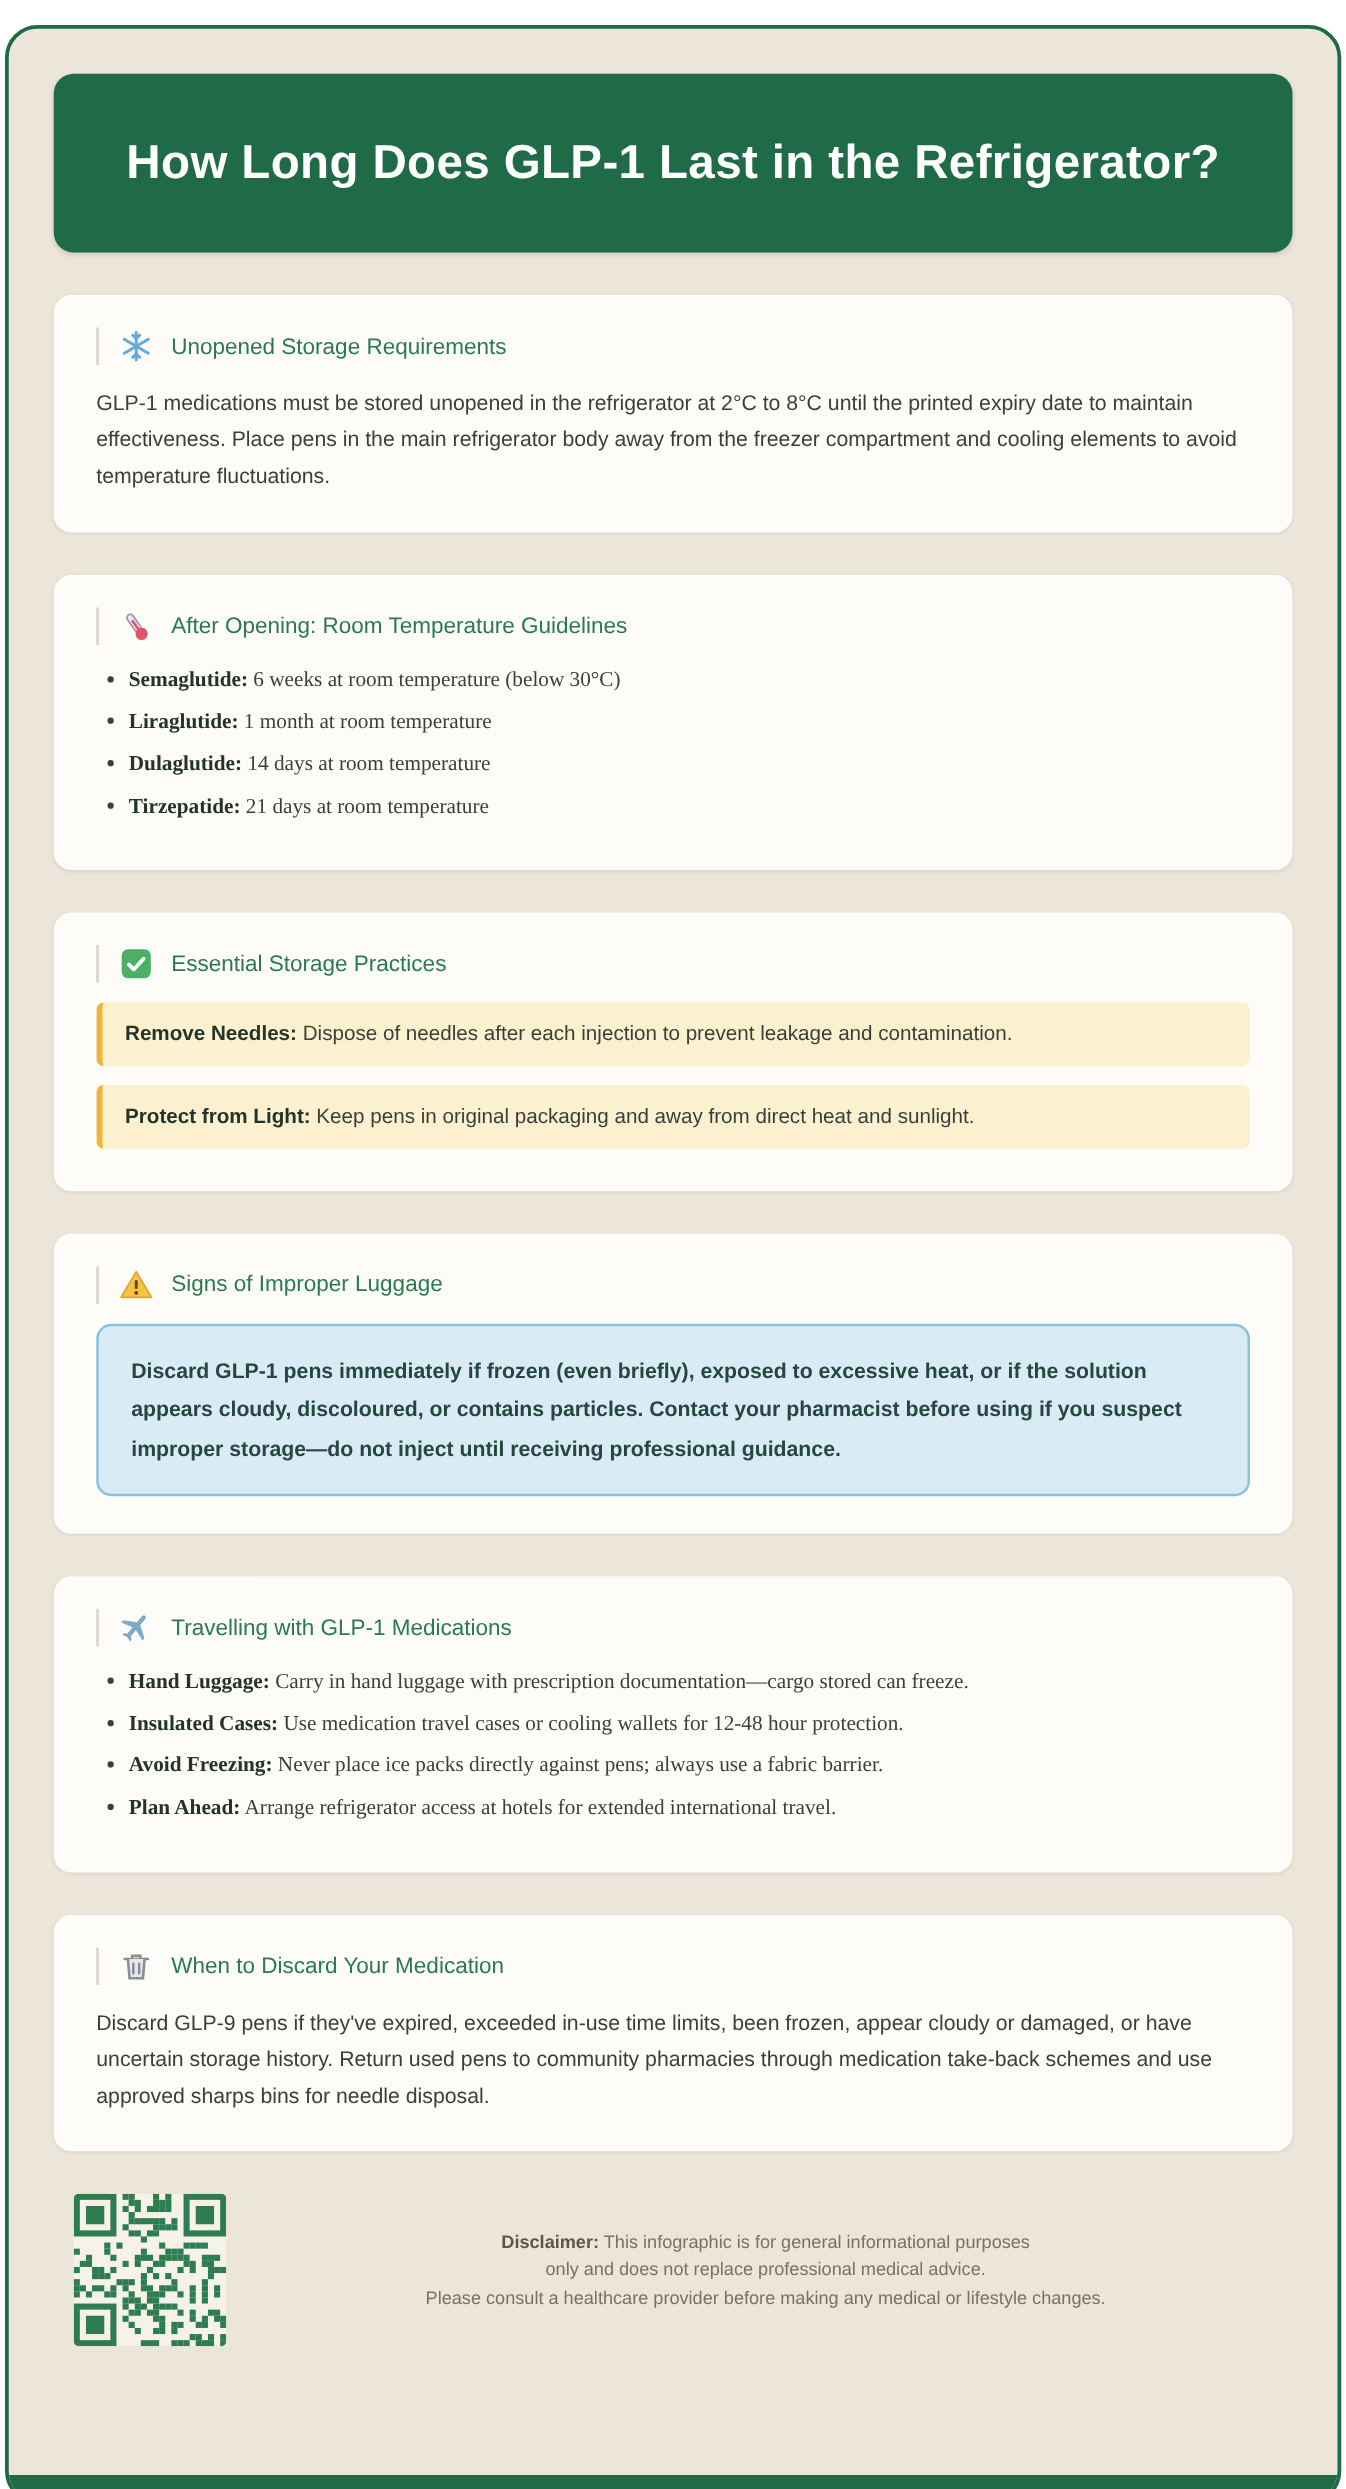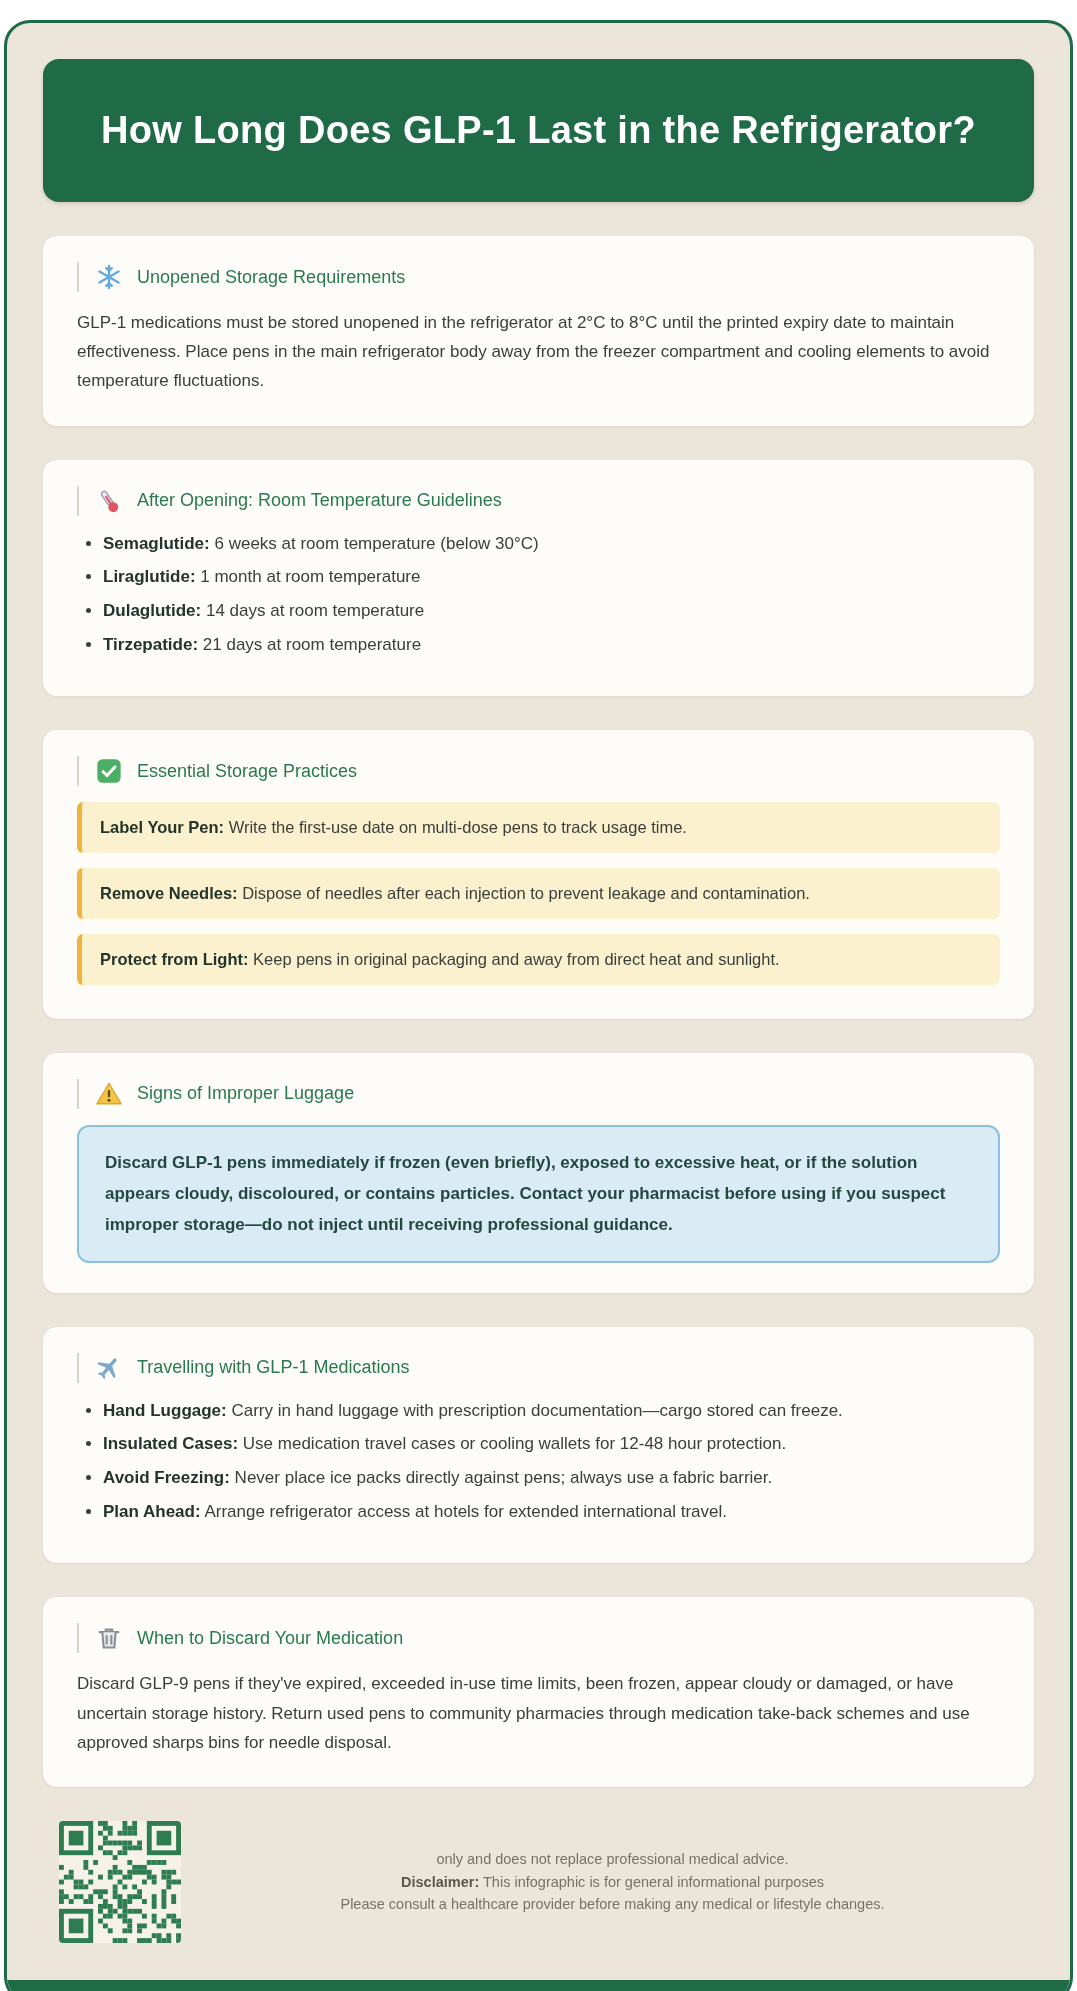--- a/index.html
+++ b/index.html
@@ -40,21 +40,21 @@
     margin:0 0 16px 0;
   }
   .card-head .icon{width:30px;height:30px;flex:0 0 auto;display:flex;align-items:center;justify-content:center;}
   .card-head h2{
     margin:0;font-size:18px;font-weight:400;
     color:var(--heading-green,#2b7a4e);
   }
   .body-text{
     margin:0;font-size:17px;line-height:1.72;color:#3a3f3a;
   }
-  ul.points{margin:4px 0 0 0;padding-left:26px;}
+  ul.points{margin:4px 0 0 0;padding-left:26px;font-family:Liberation Serif, serif;}
   ul.points li{font-size:17px;line-height:1.45;color:#3a3f3a;margin:9px 0;}
   ul.points li b{color:#24342a;}
   .practice{
     background:var(--practice-bg,#fcf1cf);
     border-left:5px solid var(--practice-border,#f2b33d);
     border-radius:6px;
     padding:13px 18px;
     margin:0 0 15px 0;
     font-size:16.5px;line-height:1.5;color:#3a3f3a;
   }
@@ -134,21 +134,20 @@
   <section class="card">
     <div class="card-head">
       <span class="icon">
         <svg viewBox="0 0 24 24" width="28" height="28">
           <rect x="2" y="2" width="20" height="20" rx="4.5" fill="#4caf66"></rect>
           <path d="M7 12.6l3.3 3.3 6.8-7.4" stroke="#ffffff" stroke-width="2.6" fill="none" stroke-linecap="round" stroke-linejoin="round"></path>
         </svg>
       </span>
       <h2>Essential Storage Practices</h2>
     </div>
-    <div class="practice"><b>Label Your Pen:</b><span> Write the first-use date on multi-dose pens to track usage time.</span></div>
     <div class="practice"><b>Remove Needles:</b><span> Dispose of needles after each injection to prevent leakage and contamination.</span></div>
     <div class="practice"><b>Protect from Light:</b><span> Keep pens in original packaging and away from direct heat and sunlight.</span></div>
   </section>
 
   <section class="card">
     <div class="card-head">
       <span class="icon">
         <svg viewBox="0 0 24 24" width="28" height="28">
           <path d="M12 2.8 L22.4 20.4 H1.6 Z" fill="#f6c445" stroke="#dda735" stroke-width="1.2" stroke-linejoin="round"></path>
           <rect x="11" y="8.6" width="2" height="6.2" rx="1" fill="#5b4a1f"></rect>
@@ -374,20 +373,20 @@
           <rect x="10" y="10" width="15" height="15" fill="#2e7d50"></rect>
           <rect x="90" y="0" width="35" height="35" fill="#2e7d50"></rect>
           <rect x="95" y="5" width="25" height="25" fill="#f6f2ea"></rect>
           <rect x="100" y="10" width="15" height="15" fill="#2e7d50"></rect>
           <rect x="0" y="90" width="35" height="35" fill="#2e7d50"></rect>
           <rect x="5" y="95" width="25" height="25" fill="#f6f2ea"></rect>
           <rect x="10" y="100" width="15" height="15" fill="#2e7d50"></rect>
         </svg>
       </div>
     <div class="disclaimer">
+      <div><b>Disclaimer:</b> <span>This infographic is for general informational purposes</span></div>
       <div>only and does not replace professional medical advice.</div>
-      <div><b>Disclaimer:</b> <span>This infographic is for general informational purposes</span></div>
       <div>Please consult a healthcare provider before making any medical or lifestyle changes.</div>
     </div>
   </footer>
 
   <div class="footer-bar"></div>
 </div>
 
 </body></html>

